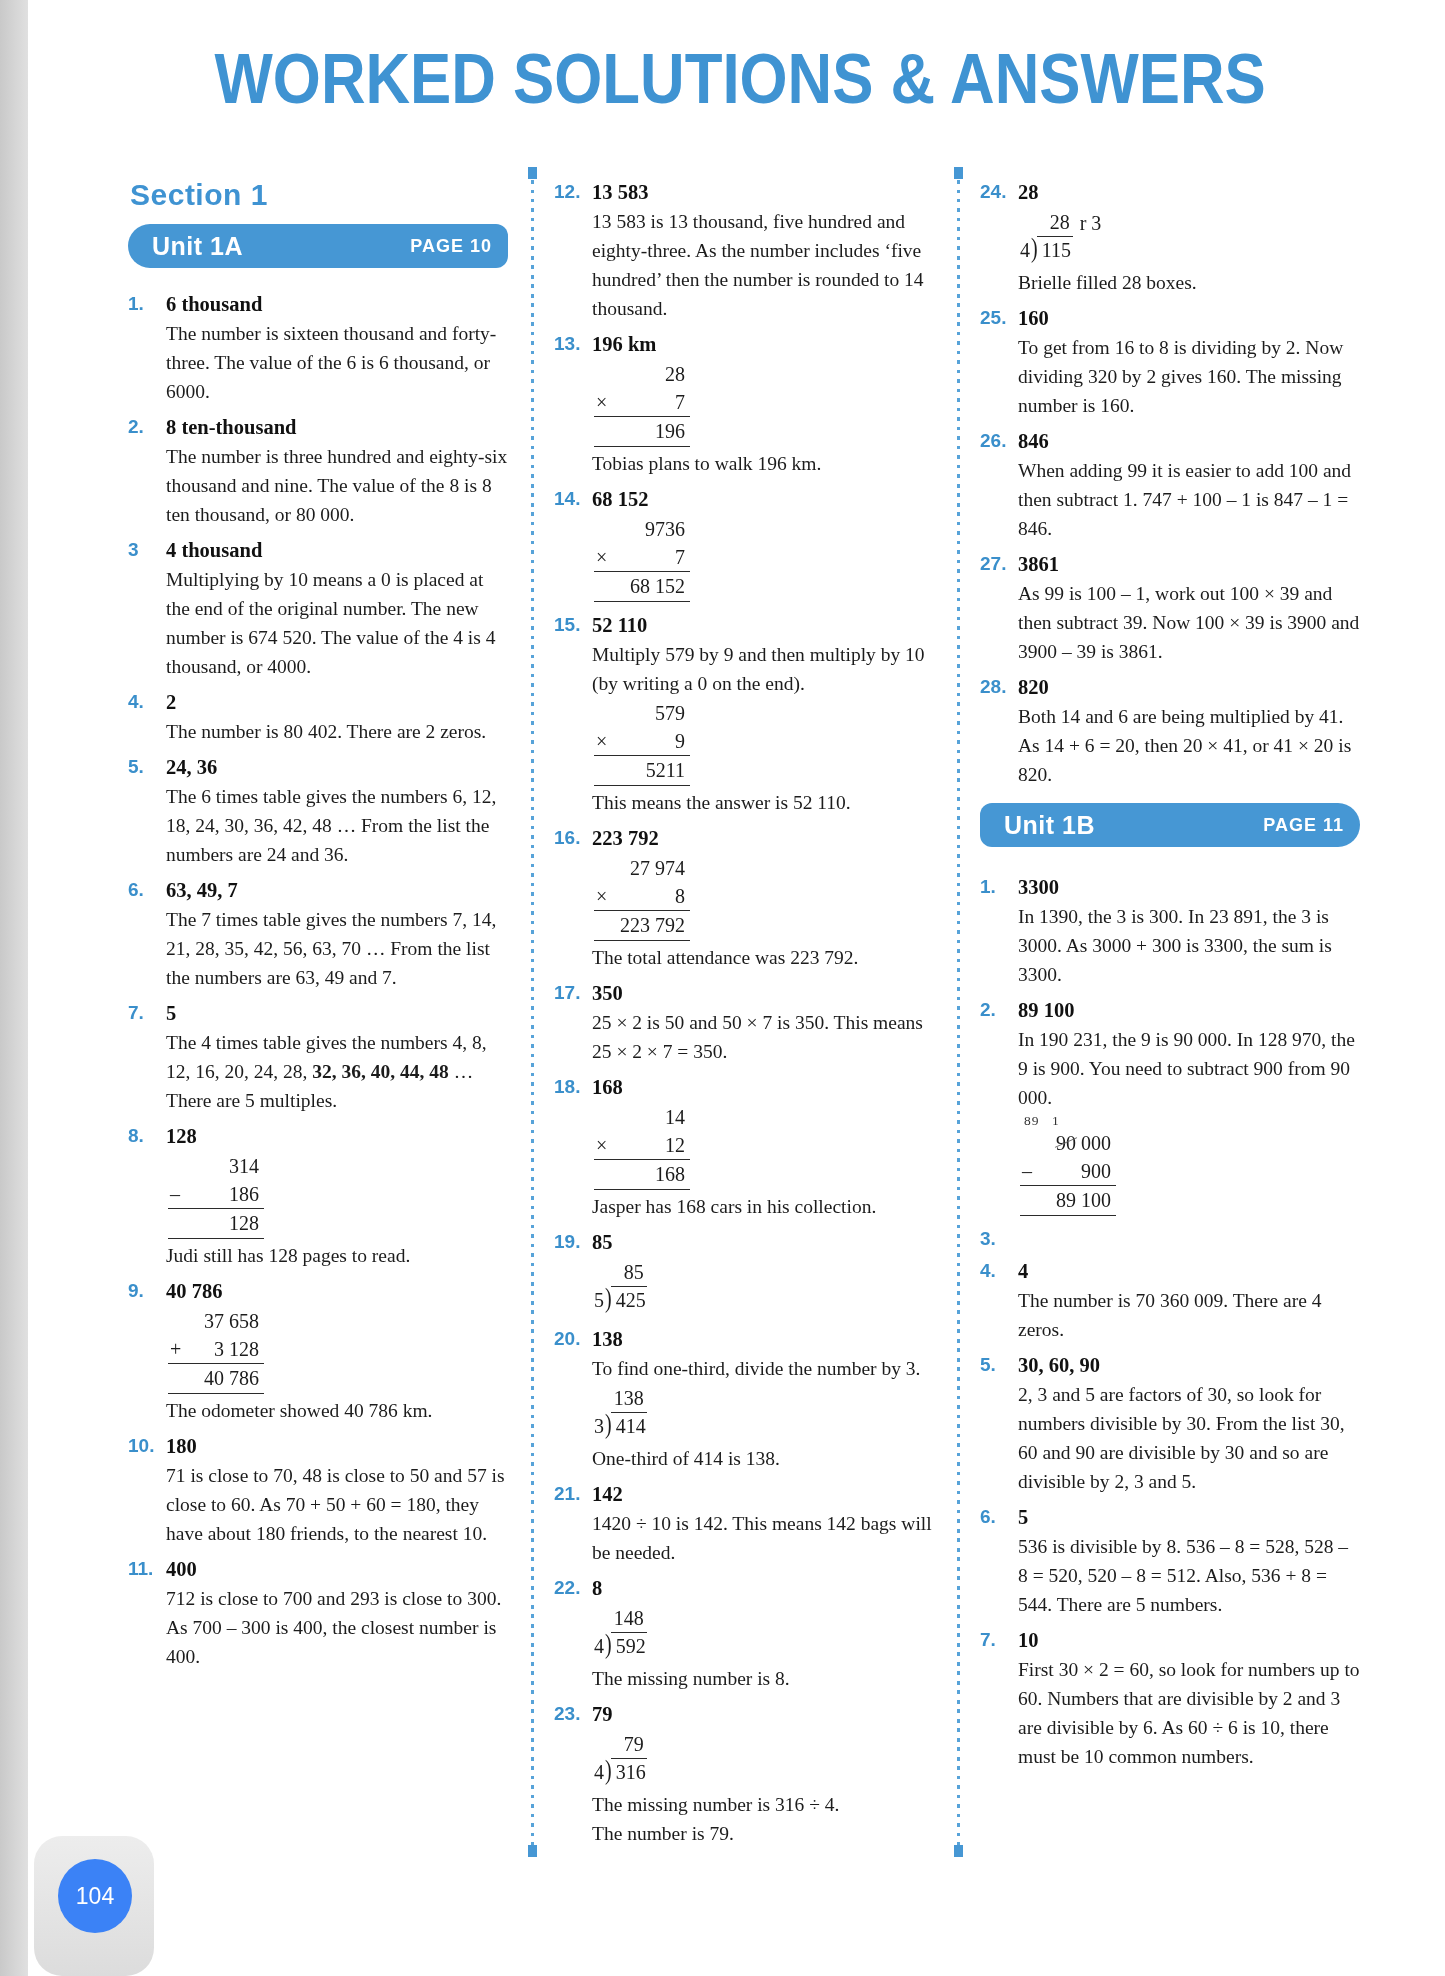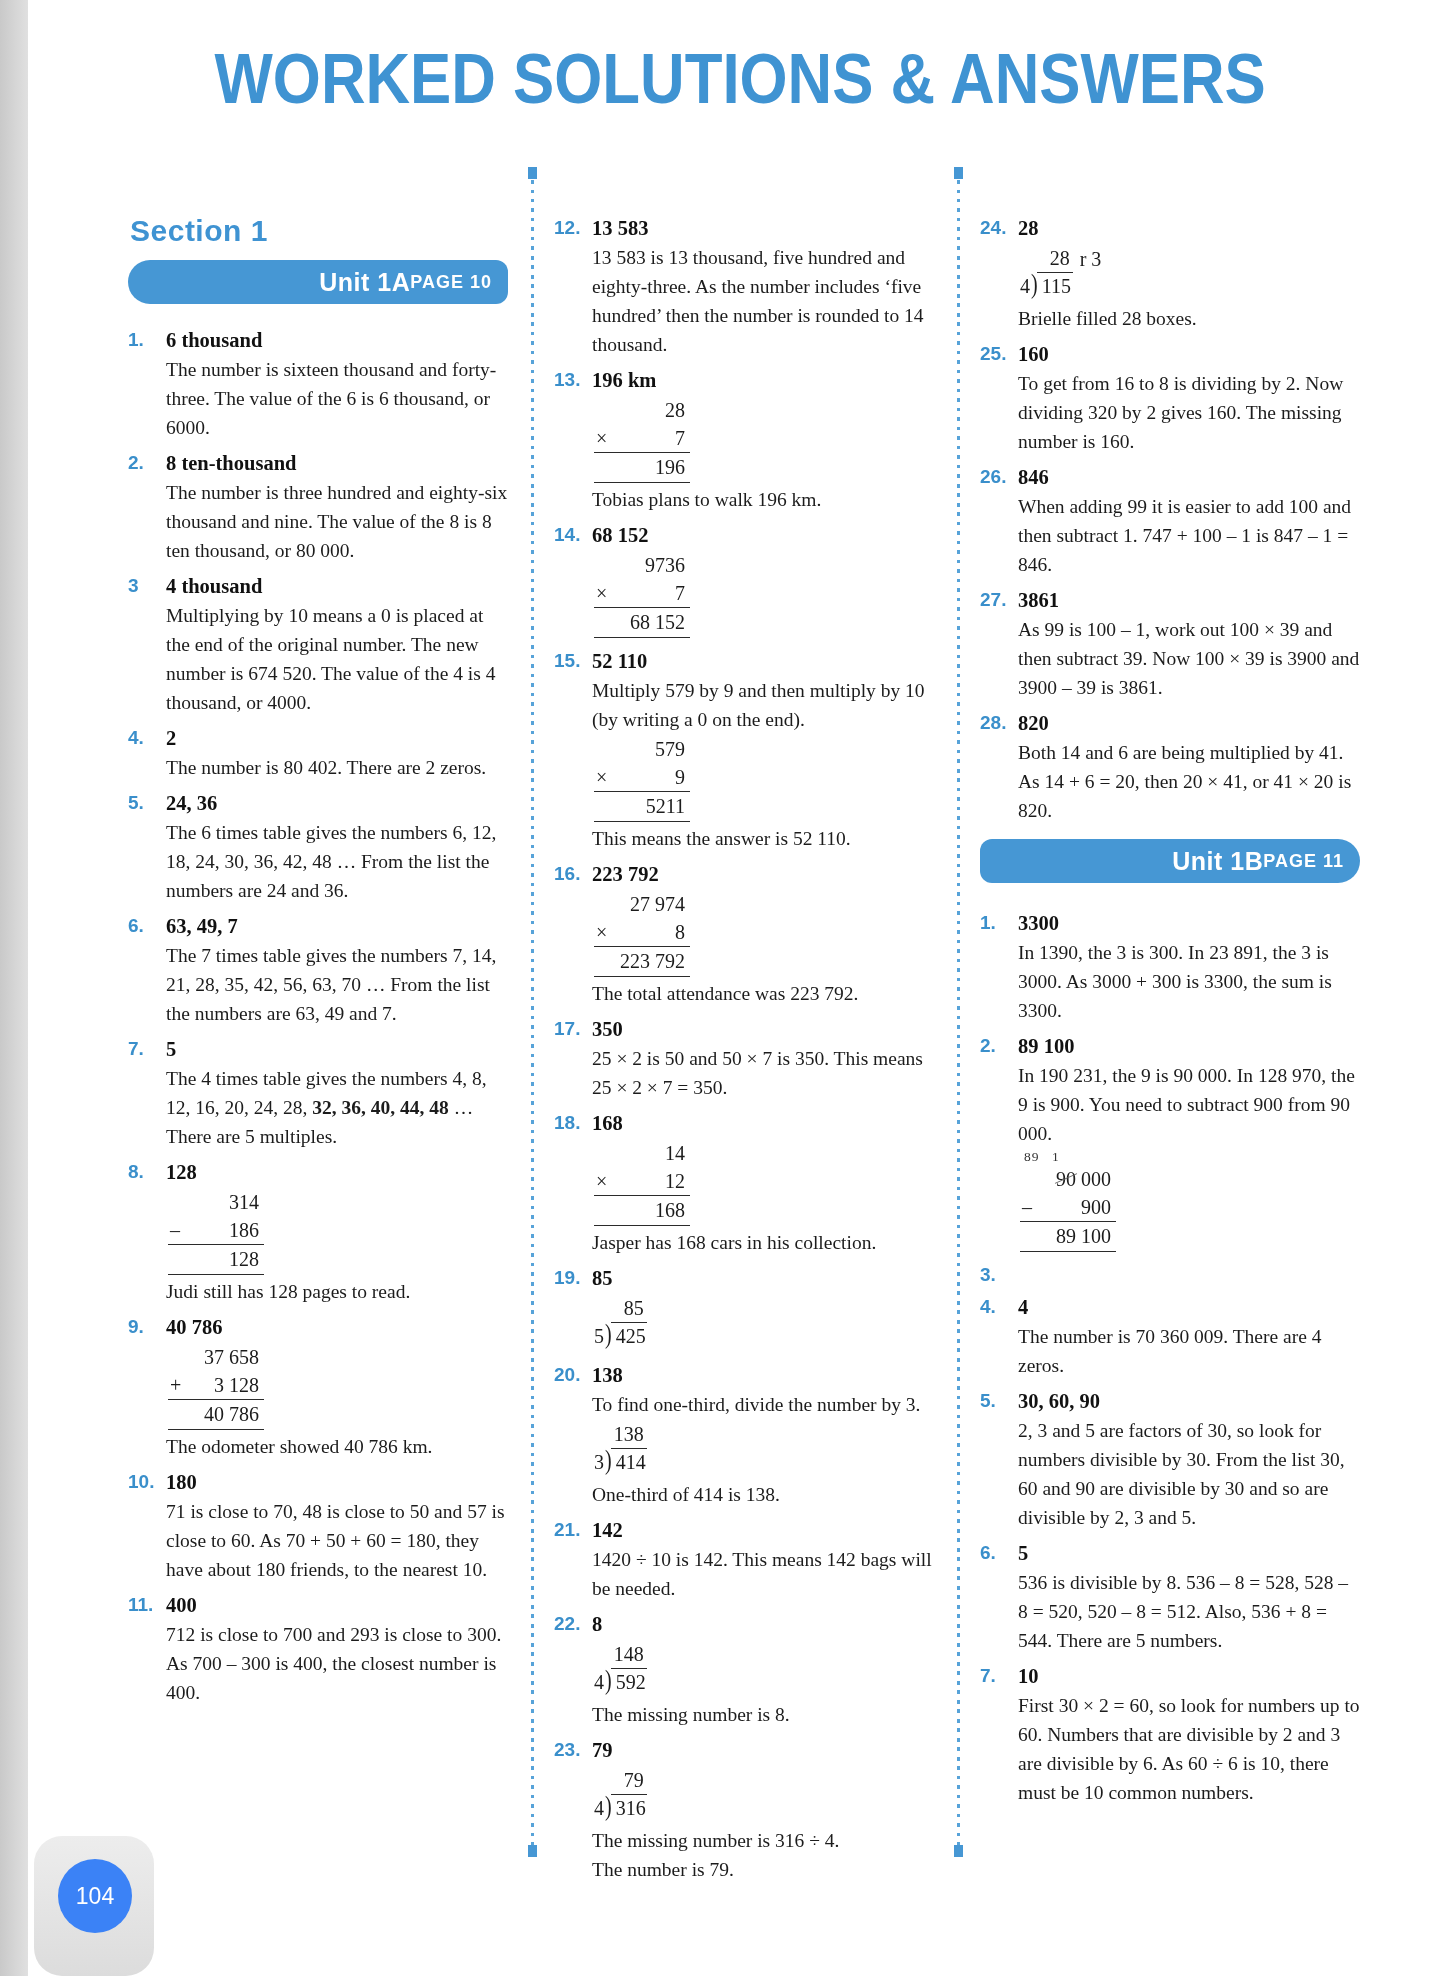--- a/index.html
+++ b/index.html
@@ -15,29 +15,29 @@
   .corner-blob {
     position:absolute; left:34px; top:1836px; width:120px; height:140px;
     background:linear-gradient(#ededed,#dcdcdc); border-radius:28px;
   }
   .page-title {
     position:absolute; left:120px; top:38px; width:1240px;
     text-align:center; font-family:"Liberation Sans", sans-serif;
     font-weight:bold; font-size:71px; color:#3f93d2; white-space:nowrap;
   }
   .page-title > span { display:inline-block; transform:scaleX(0.87); transform-origin:center; letter-spacing:0px; }
-  .columns { position:absolute; left:128px; top:178px; display:flex; column-gap:46px;margin-top:36px; }
+  .columns { position:absolute; left:128px; top:178px; display:flex; column-gap:46px; }
   .col { width:380px; }
   .section-heading {
     font-family:"Liberation Sans", sans-serif; font-weight:bold;
     font-size:30px; color:#3f93d2; margin:0 0 12px 2px; letter-spacing:0.5px;
   }
   .unit-badge {
     height:44px; background:#4697d4; color:#fff;
-    display:flex; align-items:center; justify-content:flex-end;
+    display:flex; align-items:center; justify-content:space-between;
     padding:0 16px 0 24px; font-family:"Liberation Sans", sans-serif;
     border-radius:22px 12px 12px 22px; margin:0 0 22px 0;
   }
   .unit-badge.right-round { border-radius:12px 22px 22px 12px; margin:14px 0 26px 0; }
   .unit-badge .b-label { font-weight:bold; font-size:25px; letter-spacing:0.5px; }
   .unit-badge .b-page  { font-weight:bold; font-size:18px; letter-spacing:1px; }
   .item { display:flex; margin-bottom:7px; }
   .item .num {
     flex:0 0 38px; width:38px; font-family:Liberation Sans, sans-serif;
     font-weight:bold; color:#3a8fcb; font-size:19px; padding-top:3px;

